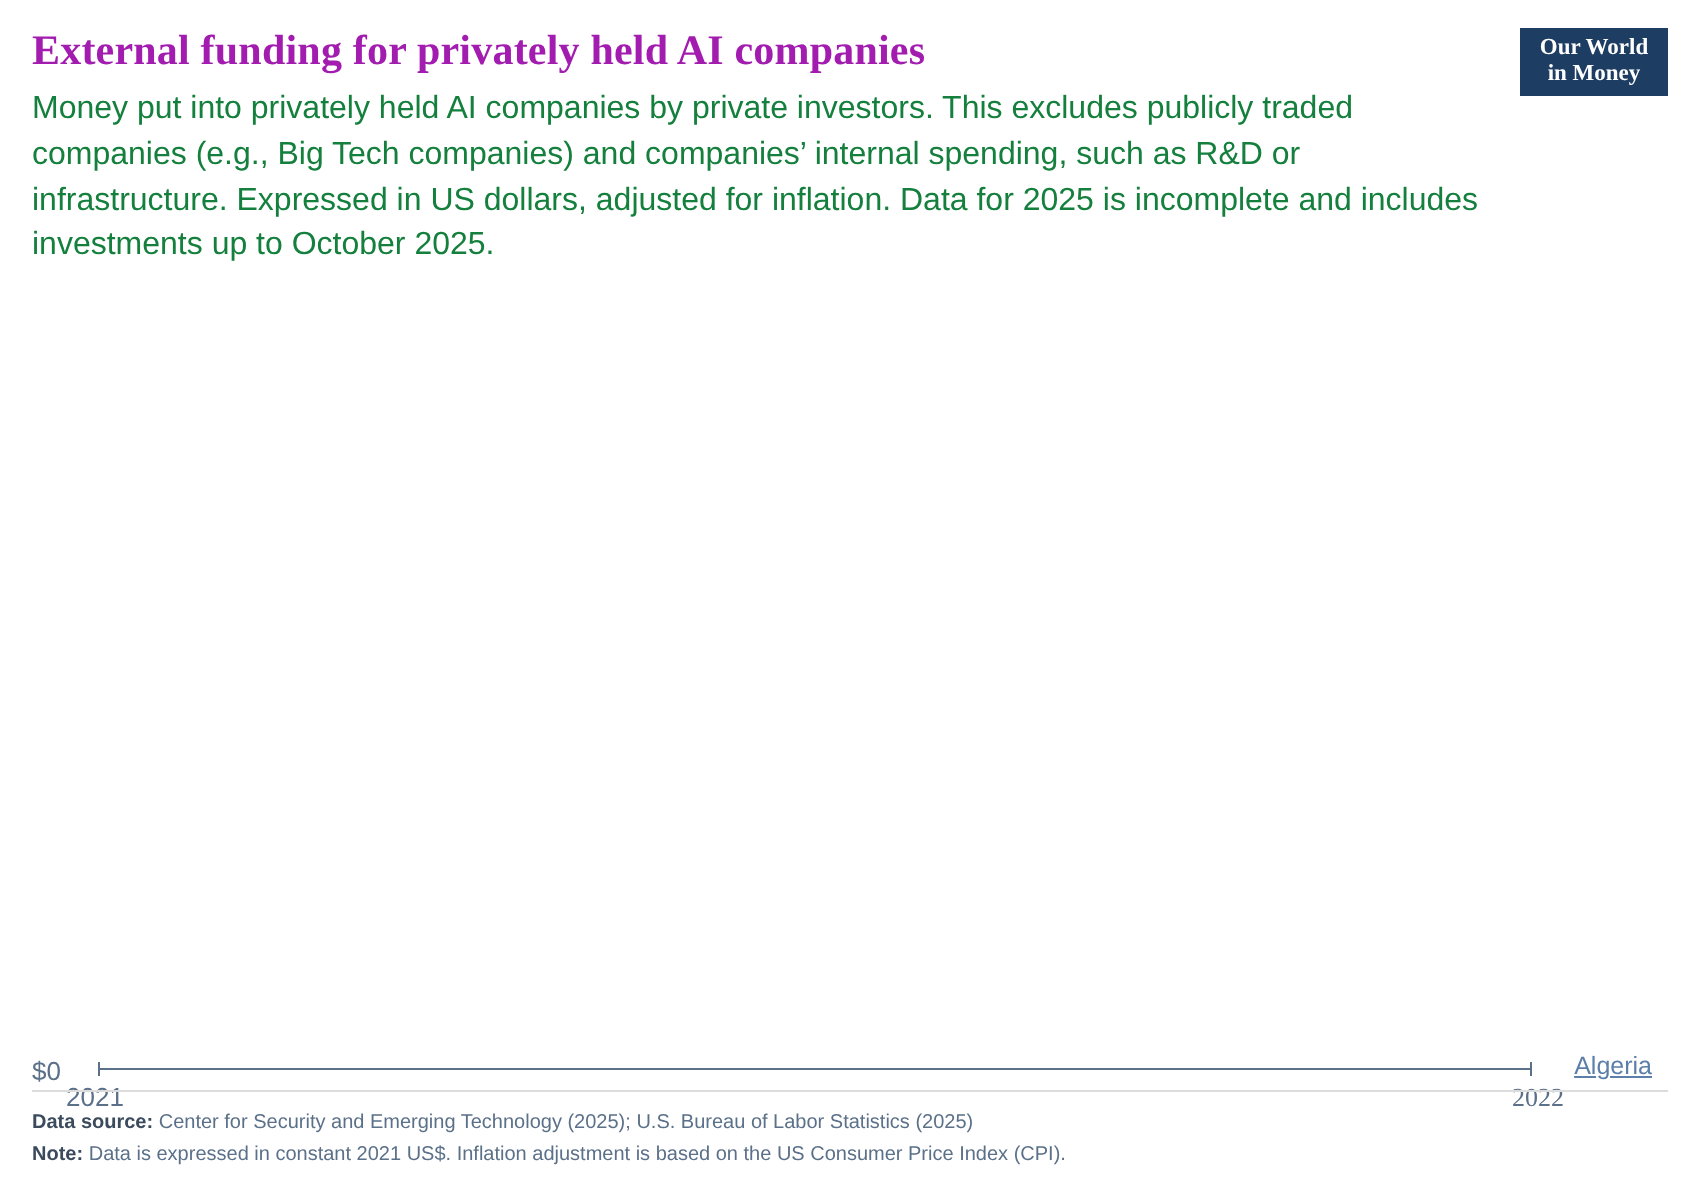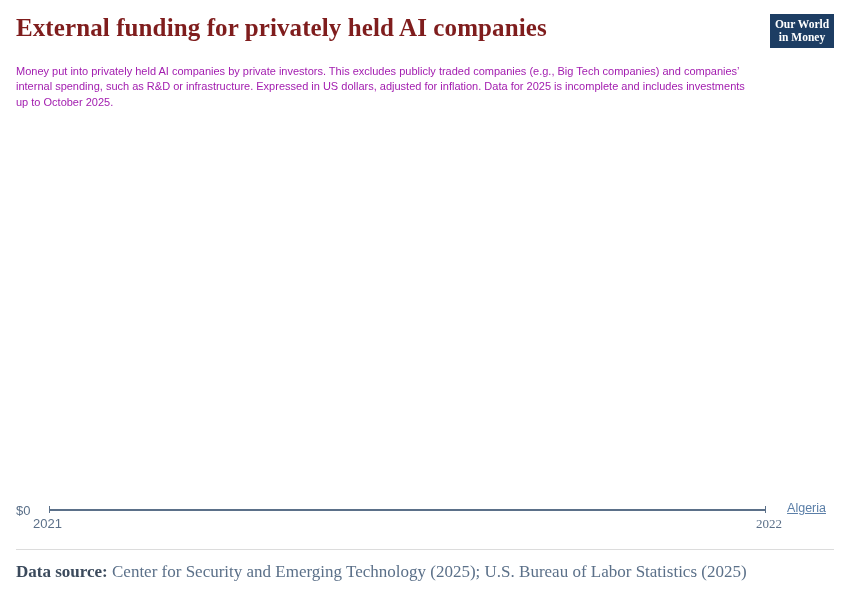--- a/index.html
+++ b/index.html
@@ -21,41 +21,41 @@
     box-sizing: border-box;
     padding: 14px 16px 0 16px;
   }
 
   
   .header {
     position: relative;
   }
   .chart-title {
     font-family: "Liberation Serif", serif;
-    font-size: 25px;
+    font-size: 21px;
     font-weight: bold;
-    color: #7f1d1d;
+    color: #a21caf;
     letter-spacing: 0.1px;
-    margin: 0 0 22px 0;
+    margin: 0 0 7px 0;
     line-height: 1.1;
   }
   .chart-subtitle {
-    font-size: 11px;
+    font-size: 16px;
     line-height: 1.42;
-    color: #a21caf;
+    color: #15803d;
     max-width: 730px;
     margin: 0;
   }
 
   
   .owid-logo {
     position: absolute;
     top: 0px;
     right: 0px;
-    width: 64px;
+    width: 74px;
     height: 34px;
     background: #1d3d63;
     color: #ffffff;
     font-family: "Liberation Serif", serif;
     font-weight: bold;
     font-size: 11.5px;
     line-height: 1.15;
     text-align: center;
     padding-top: 4px;
     box-sizing: border-box;
@@ -129,25 +129,24 @@
   
   .footer {
     position: absolute;
     left: 16px;
     right: 16px;
     bottom: 14px;
     border-top: 1px solid #dcdcdc;
     padding-top: 8px;
   }
   .footer-line {
-    font-size: 17px;
+    font-size: 10px;
     color: #5b7089;
     line-height: 1.62;
     white-space: nowrap;
-    font-family: Liberation Serif, serif;
   }
   .footer-line b {
     color: #3b4a5c;
     font-weight: bold;
   }
   .footer-link {
     font-size: 12.3px;
     color: #8a96a3;
     line-height: 1.62;
   }
@@ -181,15 +180,19 @@
 
       <div class="series-label">Algeria</div>
     </div>
   </div>
 
   <div class="footer">
     <div class="footer-line">
       <b>Data source:</b>
       <span>Center for Security and Emerging Technology (2025); U.S. Bureau of Labor Statistics (2025)</span>
     </div>
+    <div class="footer-line">
+      <b>Note:</b>
+      <span>Data is expressed in constant 2021 US$. Inflation adjustment is based on the US Consumer Price Index (CPI).</span>
+    </div>
   </div>
 
 </div>
 
 </body></html>

